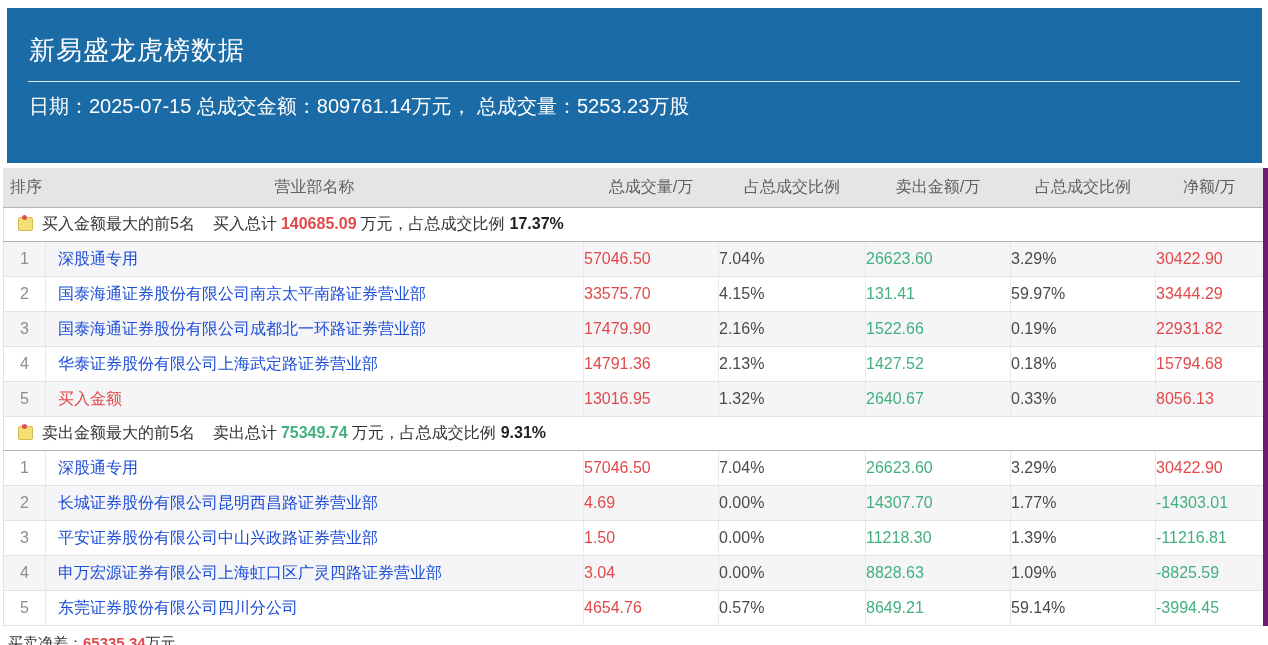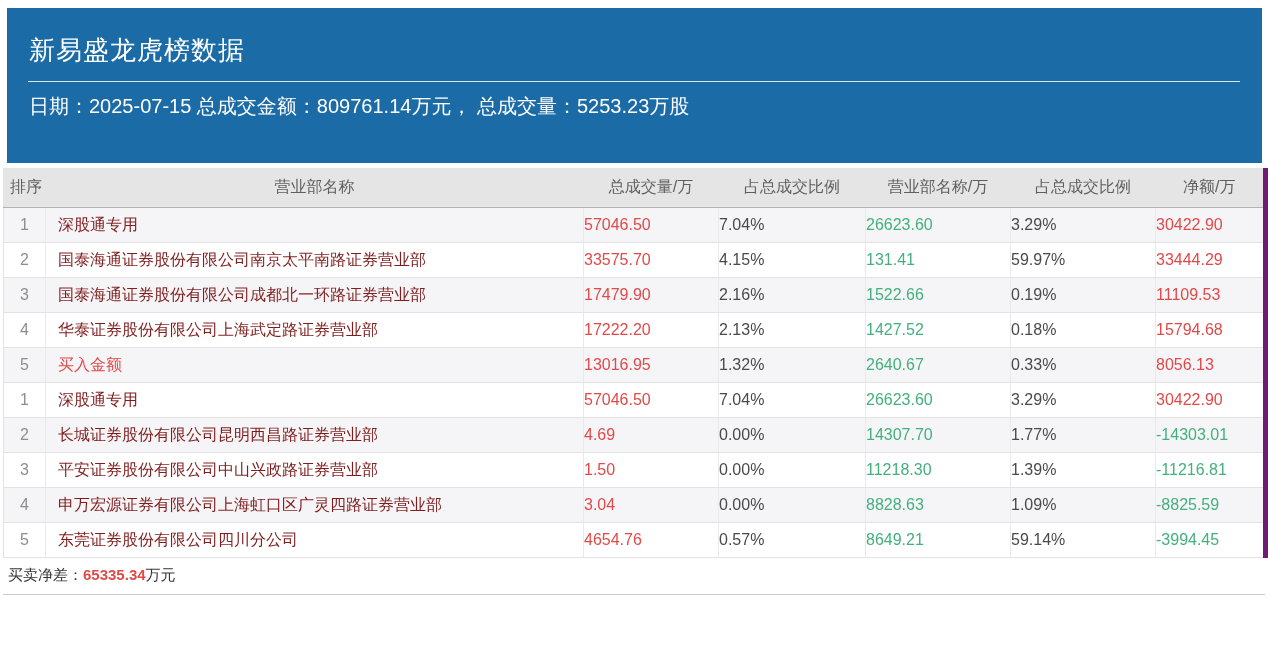--- a/index.html
+++ b/index.html
@@ -19,21 +19,21 @@
   thead th.h-rank { text-align:left; padding-left:6px; }
 
   tbody td { height:34px; padding:0; }
   .data-row td { border-bottom:1px solid #e3e3e3; }
   .data-row td + td { border-left:1px solid #eaeaea; }
   .data-row.alt { background:#f5f5f7; }
 
   .rank { color:#8e8e8e; text-align:center; }
   .name { text-align:left; padding-left:12px !important; overflow:hidden; white-space:nowrap; }
   .num  { }
-  a.branch { color:#7f1d1d; text-decoration:none; cursor:pointer; }
+  a.branch { color:#1d4ed8; text-decoration:none; cursor:pointer; }
   .red   { color:#e04a4a; }
   .green { color:#43b07e; }
   .pct   { color:#4a4a4a; }
 
   
   .section-row td { border-top:1px solid #bdbdbd; border-bottom:1px solid #b3b3b3; height:33px; padding-left:14px; color:#333; background:#fff; }
   .note-icon { display:inline-block; width:13px; height:12px; background:#f3df74; border:1px solid #d3ba52; border-radius:2px; position:relative; vertical-align:-2px; margin-right:9px; }
   .note-icon::after { content:""; position:absolute; width:5px; height:5px; border-radius:50%; background:#e05252; left:3px; top:-3px; }
   .sec-total { margin-left:18px; }
   .sec-total .tval { font-weight:700; margin:0 4px; }
@@ -61,27 +61,32 @@
     <col style="width:145px">
       <col style="width:145px">
       <col style="width:110px">
   </colgroup>
   <thead>
     <tr>
       <th class="h-rank">排序</th>
       <th>营业部名称</th>
       <th>总成交量/万</th>
       <th>占总成交比例</th>
-      <th>营业部名称/万</th>
+      <th>卖出金额/万</th>
       <th>占总成交比例</th>
       <th>净额/万</th>
     </tr>
   </thead>
   <tbody>
 
+    <tr class="section-row">
+      <td colspan="7">
+        <span class="note-icon"></span><span>买入金额最大的前5名</span><span class="sec-total"><span>买入总计</span><span class="tval red">140685.09</span><span>万元，占总成交比例</span><span class="tpct">17.37%</span></span>
+      </td>
+    </tr>
 
     <tr class="data-row alt">
       <td class="rank">1</td>
       <td class="name"><a class="branch">深股通专用</a></td>
       <td class="num red">57046.50</td>
       <td class="num pct">7.04%</td>
       <td class="num green">26623.60</td>
       <td class="num pct">3.29%</td>
       <td class="num red">30422.90</td>
     </tr>
@@ -96,43 +101,48 @@
       <td class="num red">33444.29</td>
     </tr>
 
     <tr class="data-row alt">
       <td class="rank">3</td>
       <td class="name"><a class="branch">国泰海通证券股份有限公司成都北一环路证券营业部</a></td>
       <td class="num red">17479.90</td>
       <td class="num pct">2.16%</td>
       <td class="num green">1522.66</td>
       <td class="num pct">0.19%</td>
-      <td class="num red">11109.53</td>
+      <td class="num red">22931.82</td>
     </tr>
 
     <tr class="data-row">
       <td class="rank">4</td>
       <td class="name"><a class="branch">华泰证券股份有限公司上海武定路证券营业部</a></td>
-      <td class="num red">17222.20</td>
+      <td class="num red">14791.36</td>
       <td class="num pct">2.13%</td>
       <td class="num green">1427.52</td>
       <td class="num pct">0.18%</td>
       <td class="num red">15794.68</td>
     </tr>
 
     <tr class="data-row alt">
       <td class="rank">5</td>
       <td class="name"><span class="red">买入金额</span></td>
       <td class="num red">13016.95</td>
       <td class="num pct">1.32%</td>
       <td class="num green">2640.67</td>
       <td class="num pct">0.33%</td>
       <td class="num red">8056.13</td>
     </tr>
 
+    <tr class="section-row">
+      <td colspan="7">
+        <span class="note-icon"></span><span>卖出金额最大的前5名</span><span class="sec-total"><span>卖出总计</span><span class="tval green">75349.74</span><span>万元，占总成交比例</span><span class="tpct">9.31%</span></span>
+      </td>
+    </tr>
 
     <tr class="data-row">
       <td class="rank">1</td>
       <td class="name"><a class="branch">深股通专用</a></td>
       <td class="num red">57046.50</td>
       <td class="num pct">7.04%</td>
       <td class="num green">26623.60</td>
       <td class="num pct">3.29%</td>
       <td class="num red">30422.90</td>
     </tr>

